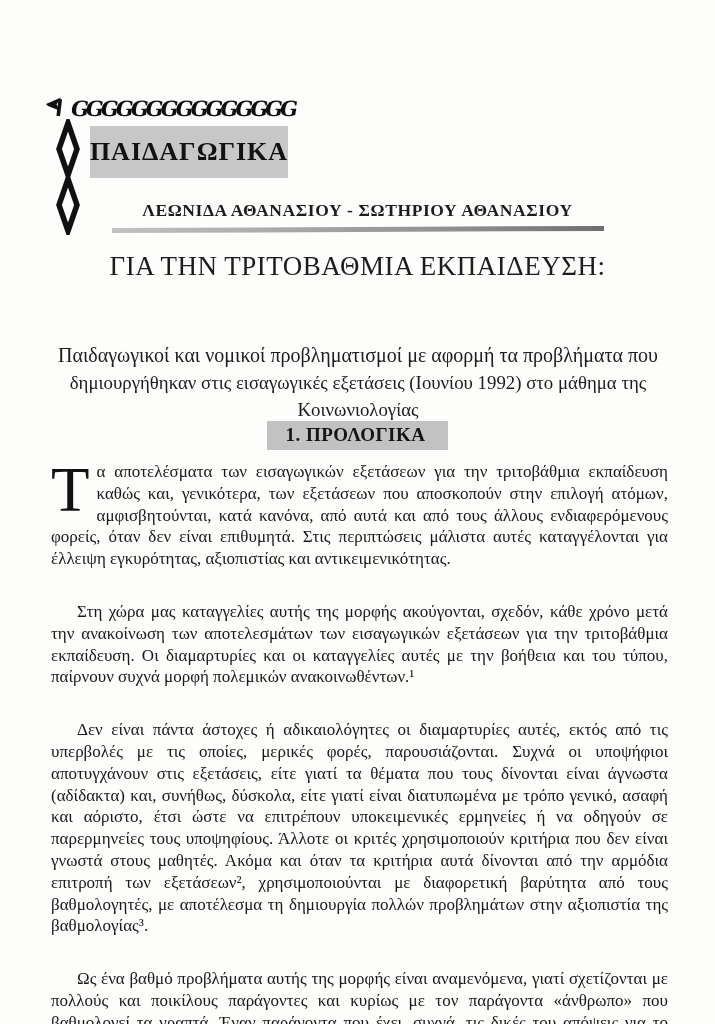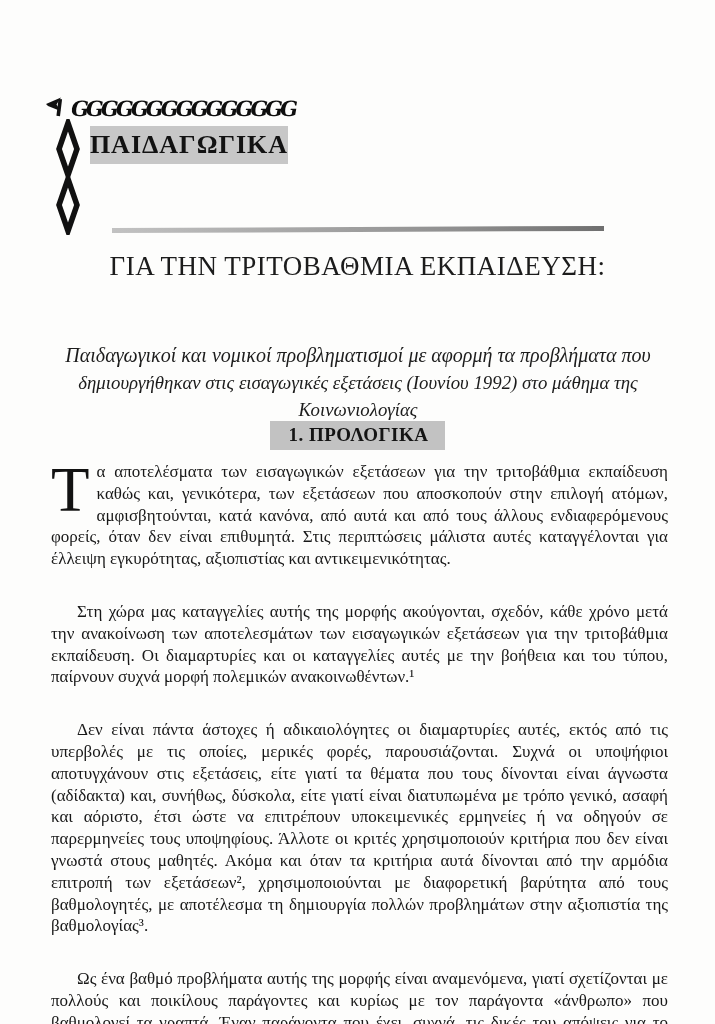--- a/index.html
+++ b/index.html
@@ -25,21 +25,21 @@
   .ornament-flag{position:absolute;left:44px;top:96px;line-height:0;}
   .ornament-chain{
     position:absolute;left:71px;top:96px;
     font-family:"DejaVu Serif",serif;font-weight:bold;
     font-size:21px;letter-spacing:-3px;
     transform:skewX(-10deg);
     color:#0e0e0e;white-space:nowrap;
   }
   .ornament-diamonds{position:absolute;left:54px;top:119px;line-height:0;}
   .rubric-box{
-    position:absolute;left:90px;top:126px;width:198px;height:38px;
+    position:absolute;left:90px;top:126px;width:198px;height:52px;
     background:var(--rubric-box-gray);
     display:flex;align-items:center;justify-content:center;
   }
   .rubric-label{font-weight:bold;font-size:26px;letter-spacing:1px;color:#121212;}
   
   .authors{
     position:absolute;top:200px;left:0;width:100%;
     text-align:center;font-weight:bold;font-size:17.5px;letter-spacing:.6px;
   }
   .authors-rule{
@@ -47,32 +47,32 @@
     background:linear-gradient(90deg,#c2c2c2,var(--rule-gray) 70%,#6f6f6f);
     transform:rotate(-.25deg);
   }
   
   .title{
     position:absolute;top:249px;left:0;width:100%;
     text-align:center;font-size:27px;line-height:34px;letter-spacing:.5px;
   }
   .subtitle{
     position:absolute;top:341px;left:46px;width:624px;
-    text-align:center;font-style:italic;
+    text-align:center;
   }
   .subtitle-l1{font-size:20px;line-height:28px;}
   .subtitle-l2{font-size:19px;line-height:27px;transform:scaleX(.99);transform-origin:center;}
   
   .section-heading-row{
     position:absolute;top:421px;left:0;width:100%;
     display:flex;justify-content:center;
   }
   .section-heading-box{
     background:var(--heading-box-gray);
-    padding:3px 16px 4px 18px;
+    padding:3px 22px 4px 18px;
     font-weight:bold;font-size:19px;letter-spacing:.5px;color:#141414;
   }
   
   .body-text{
     position:absolute;top:461px;left:51px;width:617px;
     font-size:17px;line-height:21.8px;text-align:justify;
     color:#181818;
   }
   .body-text p{margin:0;}
   .body-text p.indent{text-indent:26px;margin-top:31px;}
@@ -99,20 +99,21 @@
     <svg width="28" height="116" viewBox="0 0 28 116" aria-hidden="true">
       <path d="M14 4 L23 30 L14 56 L5 30 Z" fill="none" stroke="#111" stroke-width="5.5"></path>
       <path d="M14 60 L23 86 L14 112 L5 86 Z" fill="none" stroke="#111" stroke-width="5.5"></path>
     </svg>
   </span>
 
   <div class="rubric-box">
     <span class="rubric-label">ΠΑΙΔΑΓΩΓΙΚΑ</span>
   </div>
 
+  <div class="authors">ΛΕΩΝΙΔΑ ΑΘΑΝΑΣΙΟΥ - ΣΩΤΗΡΙΟΥ ΑΘΑΝΑΣΙΟΥ</div>
   <div class="authors-rule"></div>
 
   <div class="title">
     <div>ΓΙΑ ΤΗΝ ΤΡΙΤΟΒΑΘΜΙΑ ΕΚΠΑΙΔΕΥΣΗ:</div>
   </div>
 
   <div class="subtitle">
     <div class="subtitle-l1">Παιδαγωγικοί και νομικοί προβληματισμοί με αφορμή τα προβλήματα που</div>
     <div class="subtitle-l2">δημιουργήθηκαν στις εισαγωγικές εξετάσεις (Ιουνίου 1992) στο μάθημα της Κοινωνιολογίας</div>
   </div>

